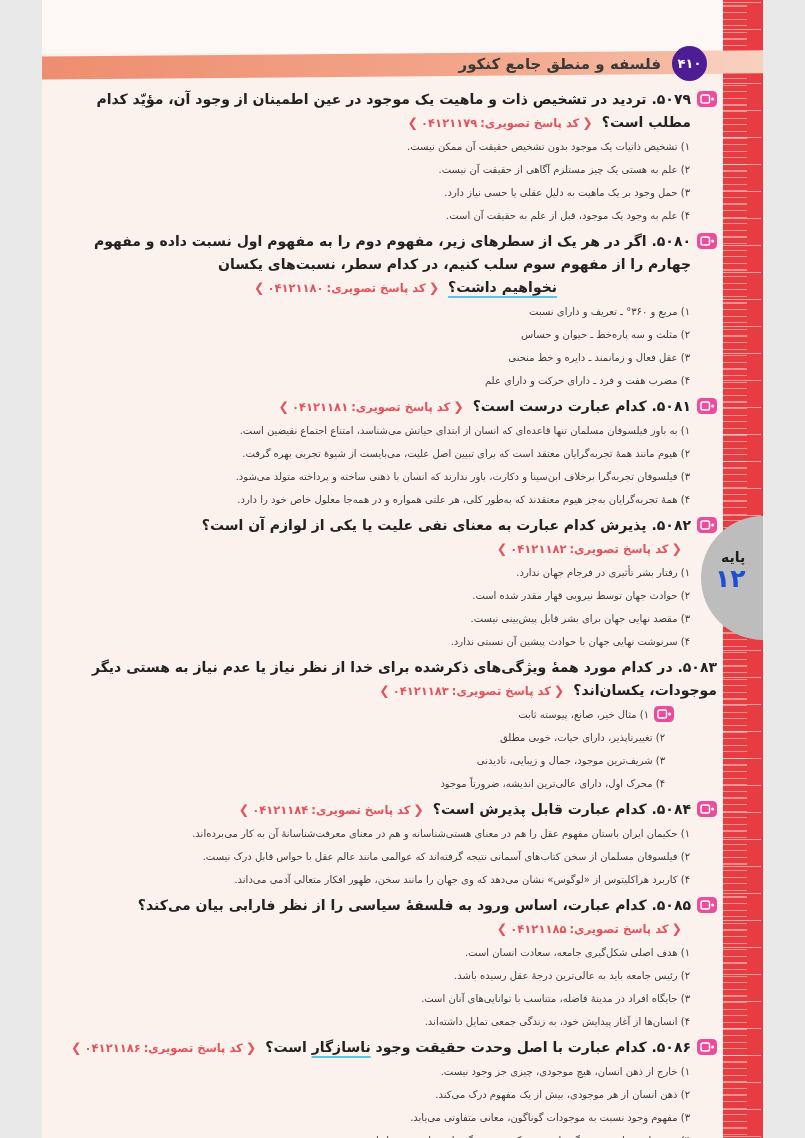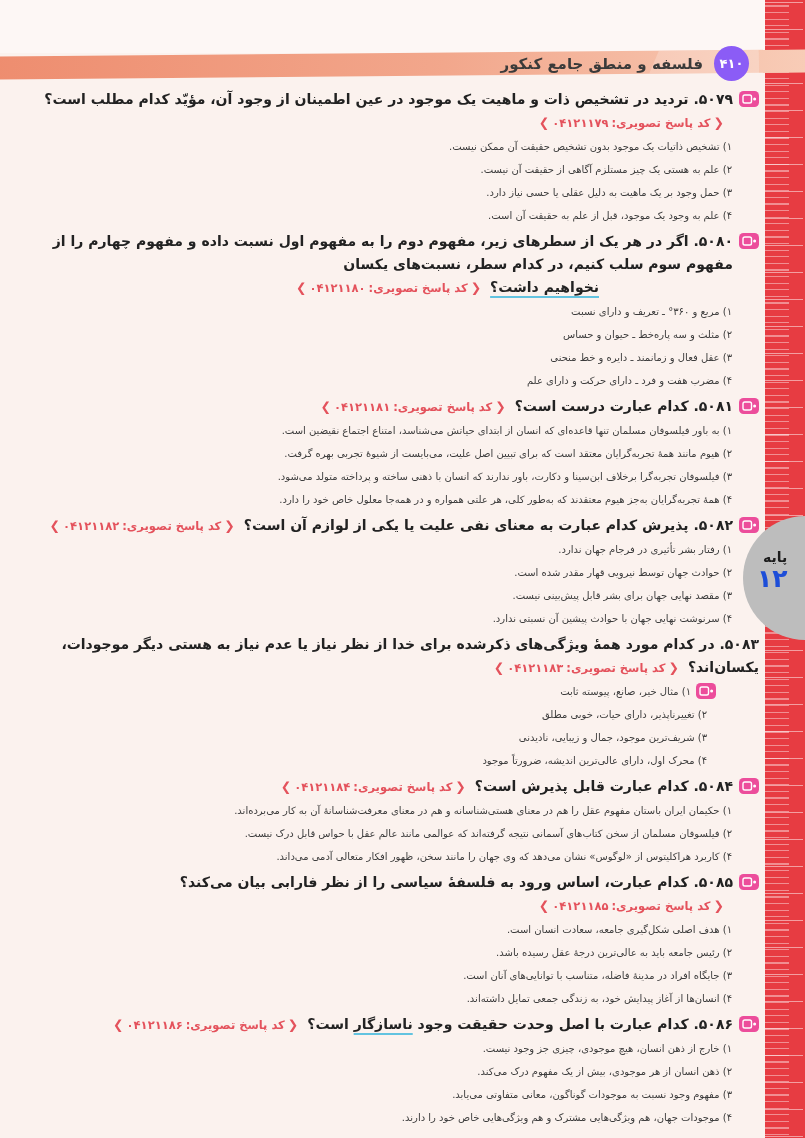--- a/index.html
+++ b/index.html
@@ -1,17 +1,17 @@
 <!DOCTYPE html>
 <html lang="fa" dir="rtl"><head>
 <meta charset="utf-8">
 <style>
   html,body{margin:0;padding:0;background:#e9e9e9;}
   .page{
-    position:relative;width:805px;height:1138px;margin:0 auto;
+    position:relative;width:721px;height:1138px;margin:0 auto;
     background:#fbf2ee;overflow:hidden;
     font-family:"DejaVu Sans",sans-serif;direction:rtl;
   }
   .top-band{position:absolute;top:0;left:0;right:0;height:53px;background:#fdf7f5;}
   
   .red-edge{position:absolute;top:0;right:0;width:40px;height:100%;background:#e73c42;z-index:1;}
   .red-edge::before{
     content:"";position:absolute;top:0;left:0;width:60%;height:100%;
     background:repeating-linear-gradient(to bottom,transparent 0 5.4px,rgba(255,255,255,.42) 5.4px 6.6px);
   }
@@ -29,21 +29,21 @@
     position:absolute;right:55px;top:0;width:110px;height:100%;
     background:rgba(255,255,255,.22);
     clip-path:polygon(10px 0,100% 0,100% 100%,0 100%);
   }
   .page-title{
     position:absolute;top:55px;right:102px;z-index:5;
     font-size:15px;font-weight:bold;color:#3a3a3a;white-space:nowrap;
   }
   .page-circle{
     position:absolute;top:46px;right:56px;width:35px;height:35px;border-radius:50%;
-    background:#8b5cf6;color:#fff;font-weight:bold;font-size:13px;
+    background:#4c1d95;color:#fff;font-weight:bold;font-size:13px;
     display:flex;align-items:center;justify-content:center;z-index:6;
   }
   
   .grade-tab{
     position:absolute;top:516px;right:-62px;width:124px;height:124px;border-radius:50%;
     background:#bdbdbd;z-index:4;
   }
   .grade-tab .t1{position:absolute;top:33px;left:20px;font-size:14px;font-weight:bold;color:#1d1d1d;}
   .grade-tab .t2{position:absolute;top:48px;left:14px;font-size:25px;font-weight:bold;color:#1d4ed8;}
   

